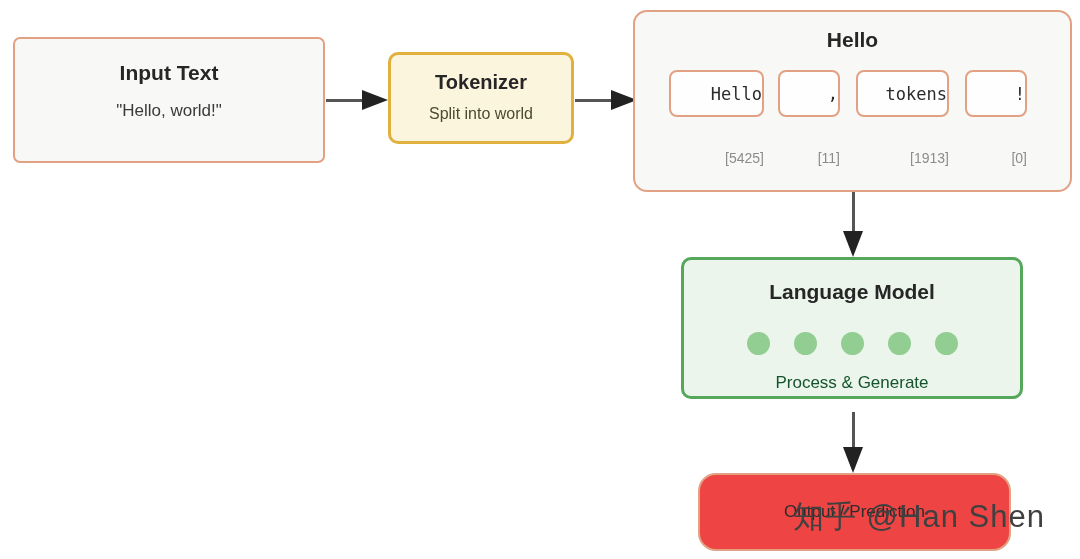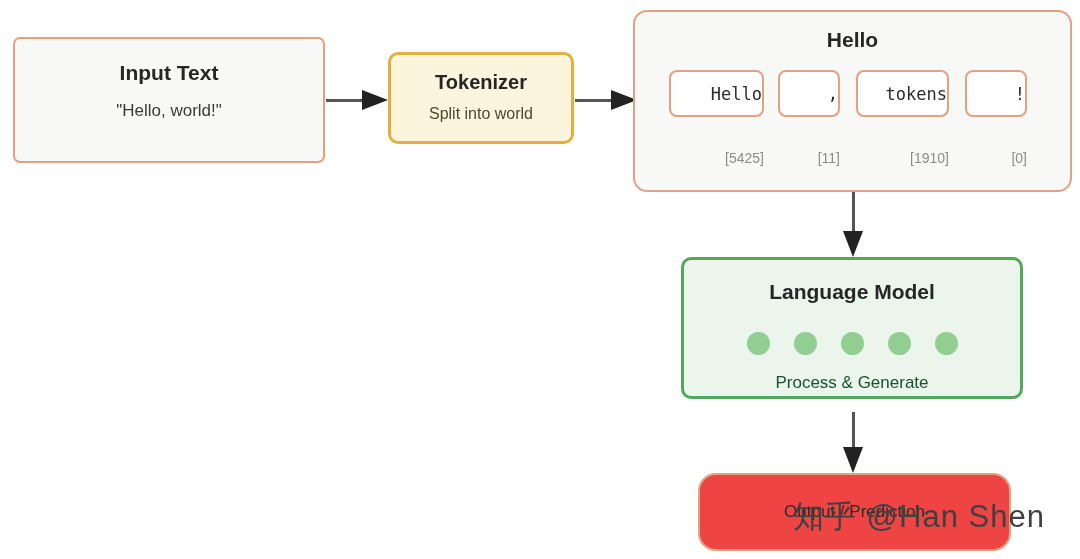--- a/index.html
+++ b/index.html
@@ -107,21 +107,21 @@
         <div class="token-col">
           <div class="token-chip">Hello</div>
           <div class="token-id">[5425]</div>
         </div>
         <div class="token-col">
           <div class="token-chip">,</div>
           <div class="token-id">[11]</div>
         </div>
         <div class="token-col">
           <div class="token-chip">tokens</div>
-          <div class="token-id">[1910]</div>
+          <div class="token-id">[1913]</div>
         </div>
         <div class="token-col">
           <div class="token-chip">!</div>
           <div class="token-id">[0]</div>
         </div>
       </div>
   </div>
 
   <div class="arrow arrow-3">
     <div class="line-v"></div>

